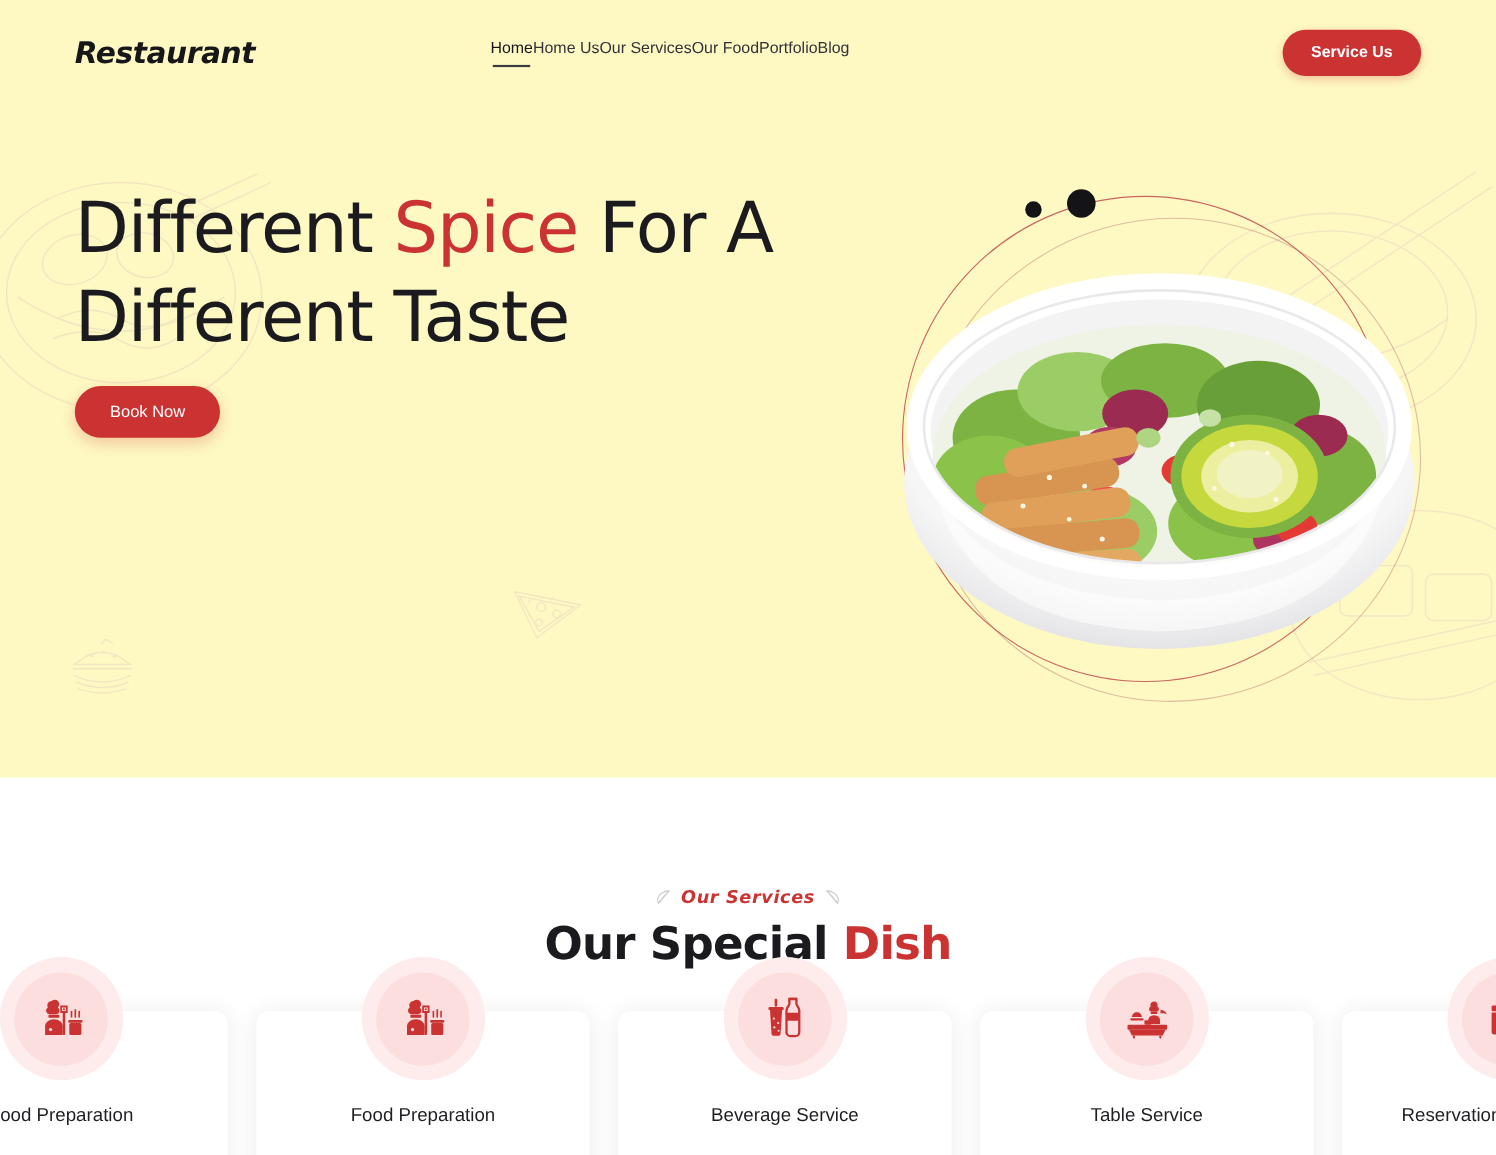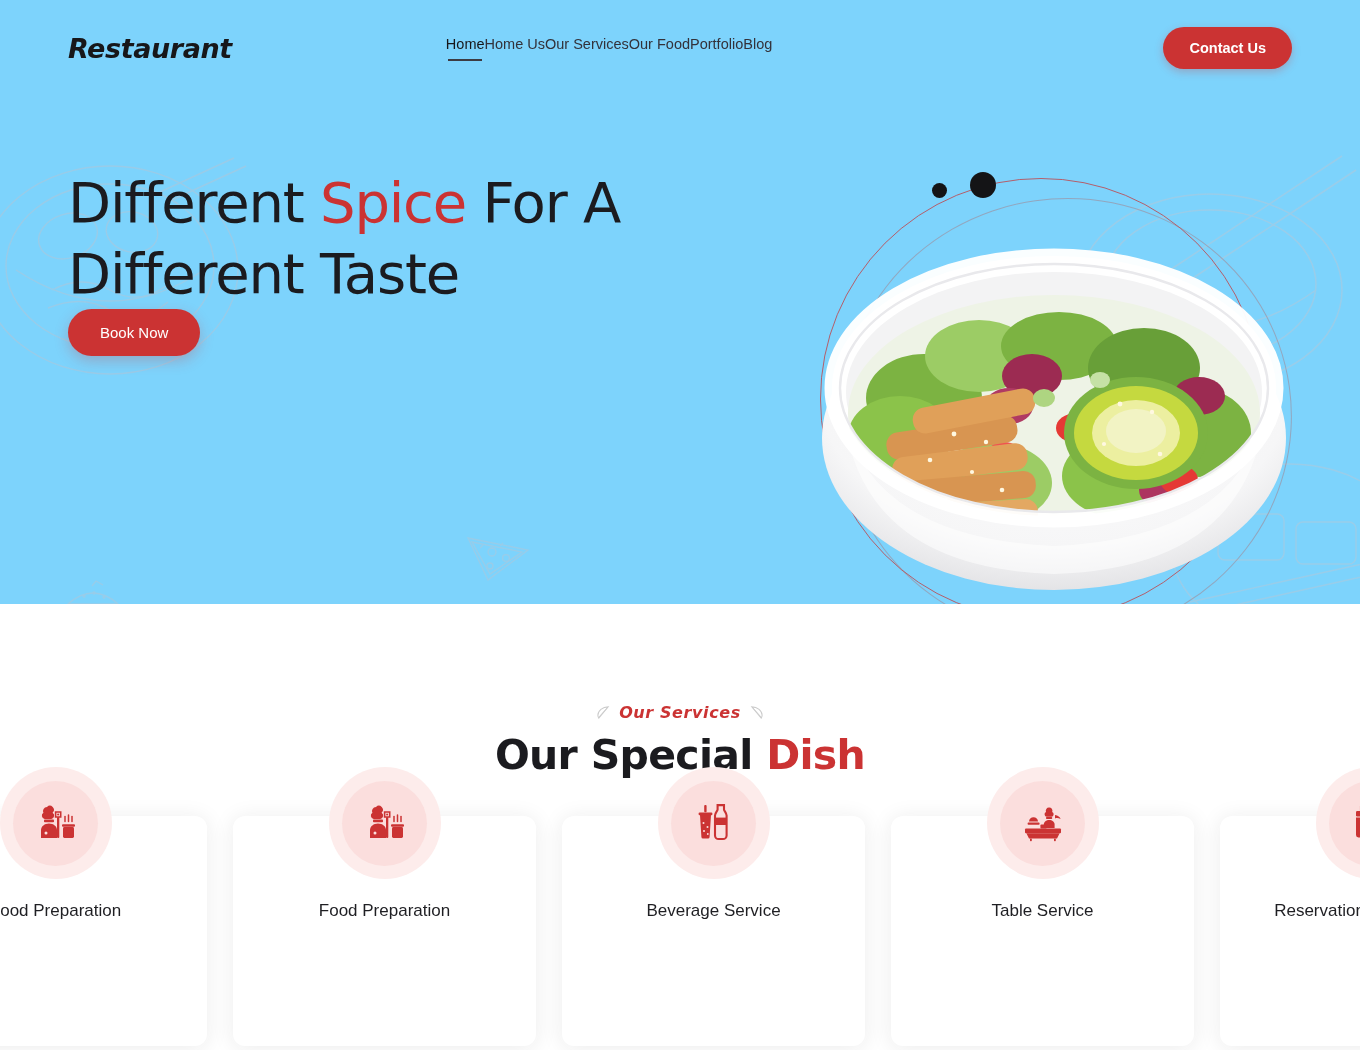--- a/index.html
+++ b/index.html
@@ -9,22 +9,22 @@
     height: 1050px;
     overflow: hidden;
     background: #ffffff;
     font-family: "Liberation Sans", sans-serif;
   }
 
   
   .hero {
     position: relative;
     width: 1360px;
-    height: 604px;
-    background: #7dd3fc;
+    height: 707px;
+    background: #fef9c3;
     overflow: hidden;
   }
 
   
   .watermark {
     position: absolute;
     opacity: 0.30;
     pointer-events: none;
   }
   .wm-left   { left: -40px;  top: 140px;  width: 330px; height: 260px; }
@@ -99,25 +99,26 @@
     font-family: "DejaVu Sans", sans-serif;
     font-size: 15px;
     font-style: italic;
     font-weight: 700;
     color: #cb3333;
     letter-spacing: 0.8px;
     margin-bottom: 20px;
   }
   .hero-title {
     font-family: "DejaVu Sans", sans-serif;
-    font-size: 56px;
+    font-size: 64px;
     line-height: 1.26;
     font-weight: 400;
     color: #1b1b1f;
     letter-spacing: -1.2px;
+    margin-bottom: 22px;
   }
   .hero-title .accent { color: #cb3333; }
   .hero-desc {
     font-size: 15.5px;
     line-height: 1.72;
     color: #6e6e74;
     max-width: 615px;
     margin-bottom: 42px;
   }
   .book-btn {
@@ -311,21 +312,21 @@
 
     <div class="nav-links">
       <span class="nav-link active">Home</span>
       <span class="nav-link">Home Us</span>
       <span class="nav-link">Our Services</span>
       <span class="nav-link">Our Food</span>
       <span class="nav-link">Portfolio</span>
       <span class="nav-link">Blog</span>
     </div>
 
-    <button class="contact-btn">Contact Us</button>
+    <button class="contact-btn">Service Us</button>
   </nav>
 
   <div class="hero-body">
     <div class="hero-text">
 
       <h1 class="hero-title"><span>Different </span><span class="accent">Spice</span><span> For A Different Taste</span></h1>
 
 
       <button class="book-btn">Book Now</button>
     </div>

